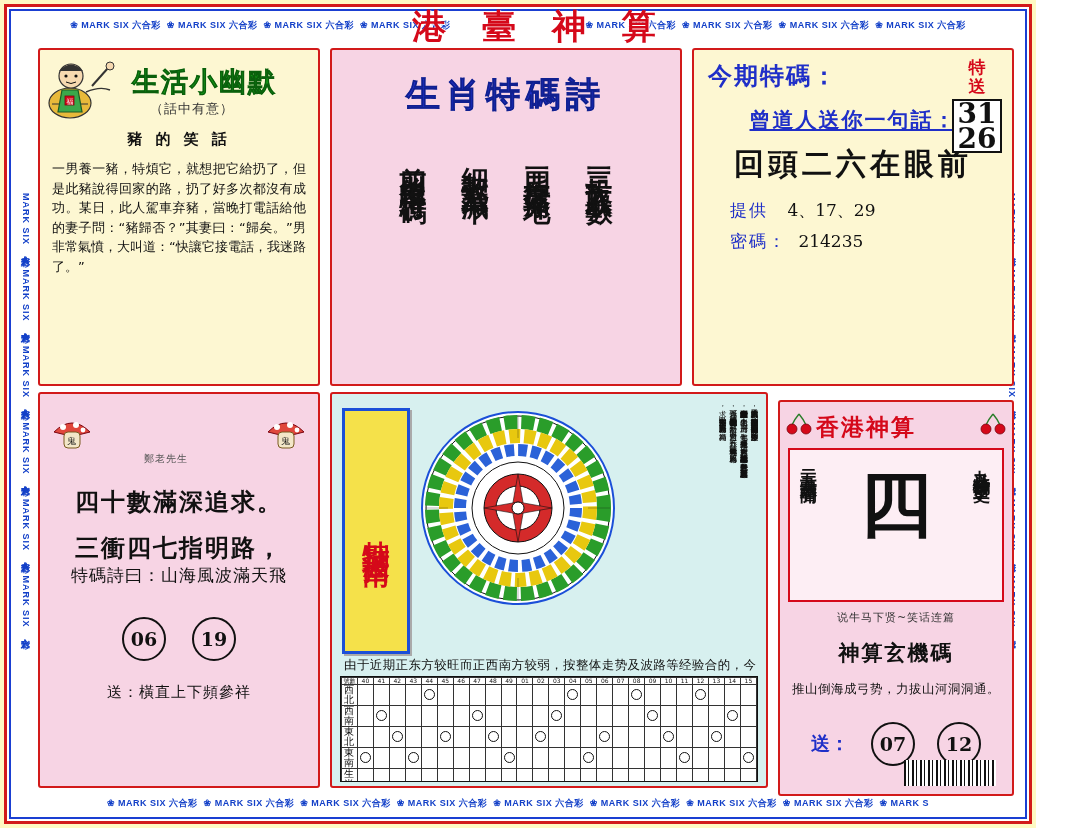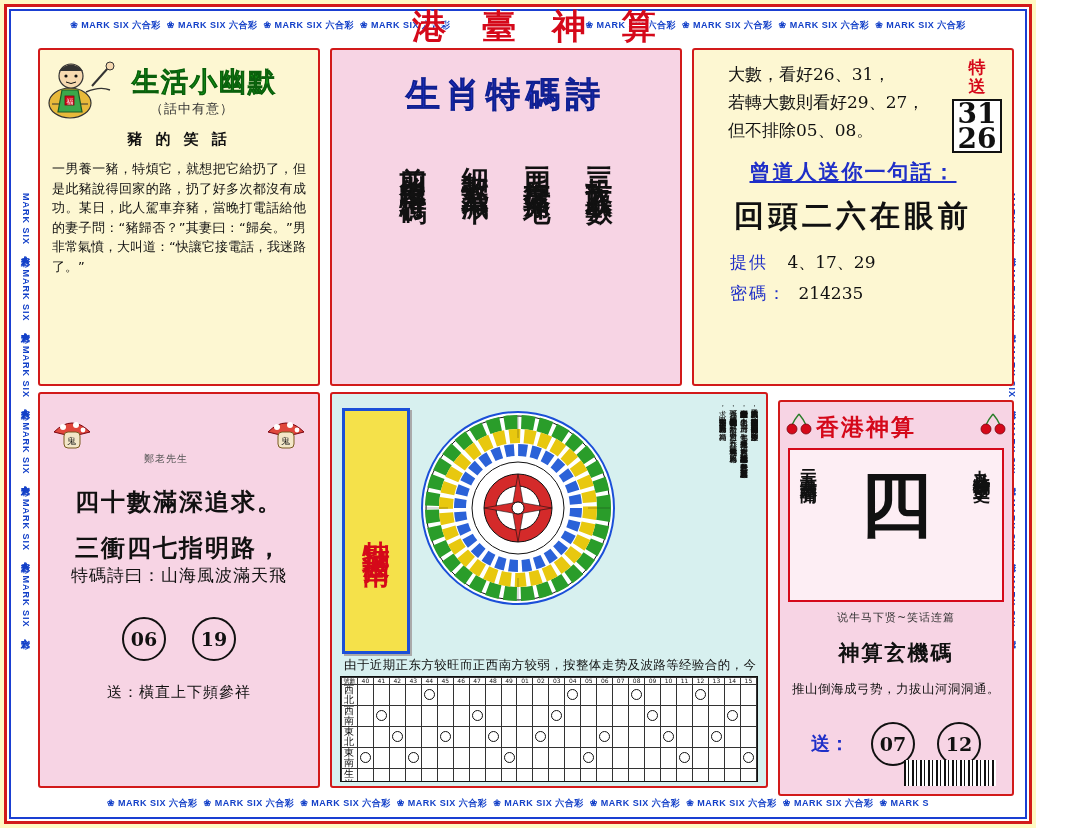--- a/index.html
+++ b/index.html
@@ -431,31 +431,27 @@
       <div class="poem-title">生肖特碼詩</div>
       <div class="poem-cols">
         <div class="poem-col">三三投入八取數。</div>
         <div class="poem-col">三四反復站原地，</div>
         <div class="poem-col">細數七八業減十。</div>
         <div class="poem-col">前四後零中特碼，</div>
       </div>
     </div>
 
     <div class="box special">
+      <div class="sp-head">今期特碼：</div>
       <div class="sp-badge">
         <div class="sp-badge-label">特<br>送</div>
         <div class="sp-badge-nums">
           <div>31</div>
           <div>26</div>
         </div>
-      </div>
-      <div class="sp-lines">
-        <div>大數，看好26、31，</div>
-        <div>若轉大數則看好29、27，</div>
-        <div>但不排除05、08。</div>
       </div>
       <div class="sp-zeng">曾道人送你一句話：</div>
       <div class="sp-phrase">回頭二六在眼前</div>
       <div class="sp-provide">
         <span class="lbl">提供</span>
         <span>4、17、29</span>
       </div>
       <div class="sp-pass">
         <span class="lbl">密碼：</span>
         <span>214235</span>

